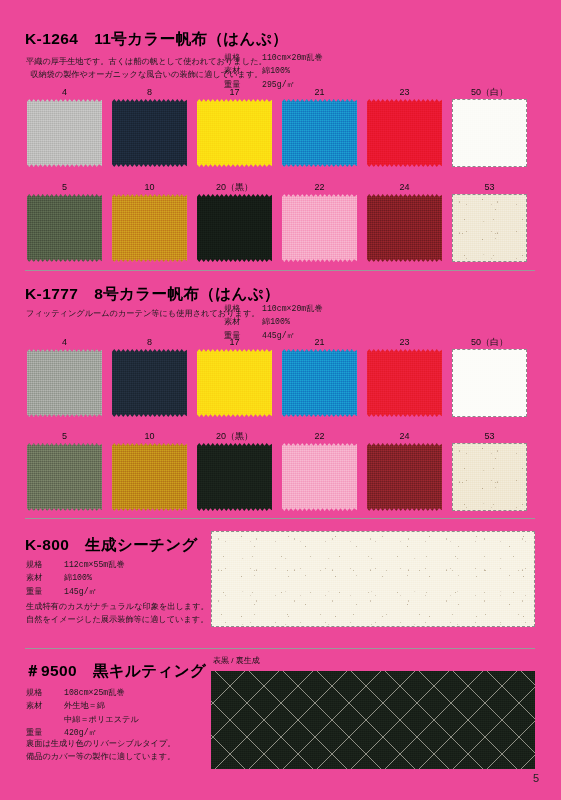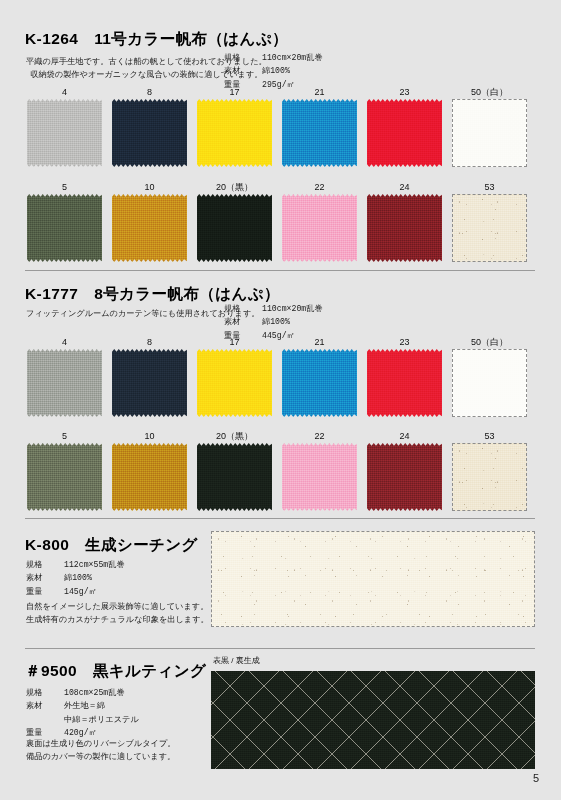--- a/index.html
+++ b/index.html
@@ -11,21 +11,21 @@
     width: 561px;
     height: 800px;
     position: relative;
     font-family: "Liberation Sans", "DejaVu Sans", sans-serif;
     color: #111;
     overflow: hidden;
   }
   .page {
     position: absolute;
     inset: 0;
-    background: #e5e5e5;
+    background: #ec4899;
   }
 
   
   .section { position: absolute; left: 0; right: 0; }
 
   .sec-title {
     font-size: 15.5px;
     font-weight: bold;
     letter-spacing: .4px;
     color: #000;
@@ -377,22 +377,22 @@
         <td class="v">綿100%</td>
       </tr>
       <tr>
         <td class="k">重量</td>
         <td class="v">145g/㎡</td>
       </tr>
     </tbody>
       </table>
 
     <div class="desc" style="position:absolute;left:26px;top:601px;">
+      <div>生成特有のカスがナチュラルな印象を出します。</div>
       <div>自然をイメージした展示装飾等に適しています。</div>
-      <div>生成特有のカスがナチュラルな印象を出します。</div>
     </div>
 
     <div class="wide-swatch dashed" style="left: 211px; top: 531px; width: 324px; height: 96px; background-color: rgb(246, 241, 226);">
       <span class="speckle"></span>
       <span class="weave"></span>
     </div>
 
     <div class="rule" style="left:25px;right:26px;top:648px;"></div>
   </div>
 

